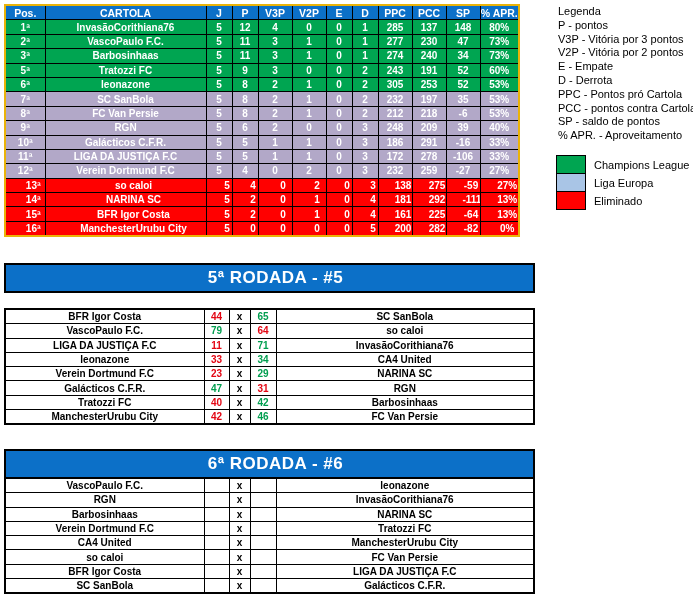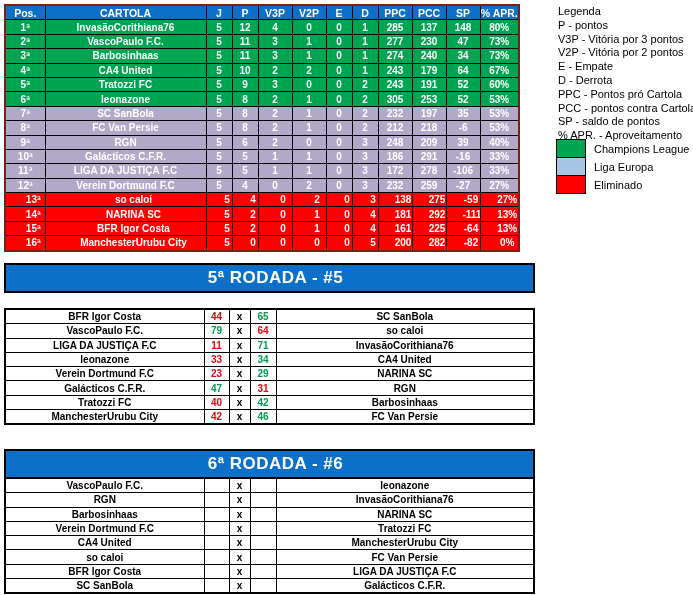--- a/index.html
+++ b/index.html
@@ -1,32 +1,32 @@
 <!DOCTYPE html>
 <html><head>
 <meta charset="utf-8">
 <style>
   html,body { margin:0; padding:0; background:#ffffff; font-family:"Liberation Sans", sans-serif; }
   .page { position:relative; width:693px; height:595px; background:#ffffff; overflow:hidden; }
 
   
   .standings { position:absolute; left:4px; top:4px; width:514px;
     border-collapse:collapse; table-layout:fixed; font-size:10px; font-weight:bold;
-    border:2px solid #7f1d1d; }
+    border:2px solid #eab308; }
   .standings th, .standings td { border:1px solid #000; padding:0; height:13.4px;
     text-align:center; vertical-align:middle; overflow:hidden; white-space:nowrap; color:#fff; }
   .standings thead th { background:#0c70c8; font-size:10.5px; }
   tr.zone-champions td { background:#00a551; }
   tr.zone-europa td { background:#b2a8c8; }
   tr.zone-eliminated td { background:#ff0000;padding-left:16px; }
 
   
   .legend-lines { position:absolute; left:558px; top:5px; font-size:11px;
     line-height:13.8px; color:#000; white-space:nowrap; }
-  .zones { position:absolute; left:556px; top:139px; }
+  .zones { position:absolute; left:556px; top:155px; }
   .zone-row { display:flex; align-items:center; height:19px; margin-top:-1px; }
   .zone-row:first-child { margin-top:0; }
   .zone-swatch { width:30px; height:19px; box-sizing:border-box; border:1px solid #000; flex:0 0 auto; }
   .zone-label { margin-left:8px; font-size:11px; color:#000; white-space:nowrap; }
 
   
   .banner { position:absolute; left:4px; width:531px; height:30px; box-sizing:border-box;
     background:#0c70c8; border:2px solid #000; color:#fff; font-weight:bold;
     font-size:17px; text-align:center; line-height:26px; letter-spacing:0.5px;padding-left:12px; }
   #banner-5 { top:263px; }
@@ -116,34 +116,20 @@
           <td>3</td>
           <td>1</td>
           <td>0</td>
           <td>1</td>
           <td>274</td>
           <td>240</td>
           <td>34</td>
           <td>73%</td>
         </tr>
         <tr class="zone-champions">
-          <td>4ª</td>
-          <td>CA4 United</td>
-          <td>5</td>
-          <td>10</td>
-          <td>2</td>
-          <td>2</td>
-          <td>0</td>
-          <td>1</td>
-          <td>243</td>
-          <td>179</td>
-          <td>64</td>
-          <td>67%</td>
-        </tr>
-        <tr class="zone-champions">
           <td>5ª</td>
           <td>Tratozzi FC</td>
           <td>5</td>
           <td>9</td>
           <td>3</td>
           <td>0</td>
           <td>0</td>
           <td>2</td>
           <td>243</td>
           <td>191</td>

